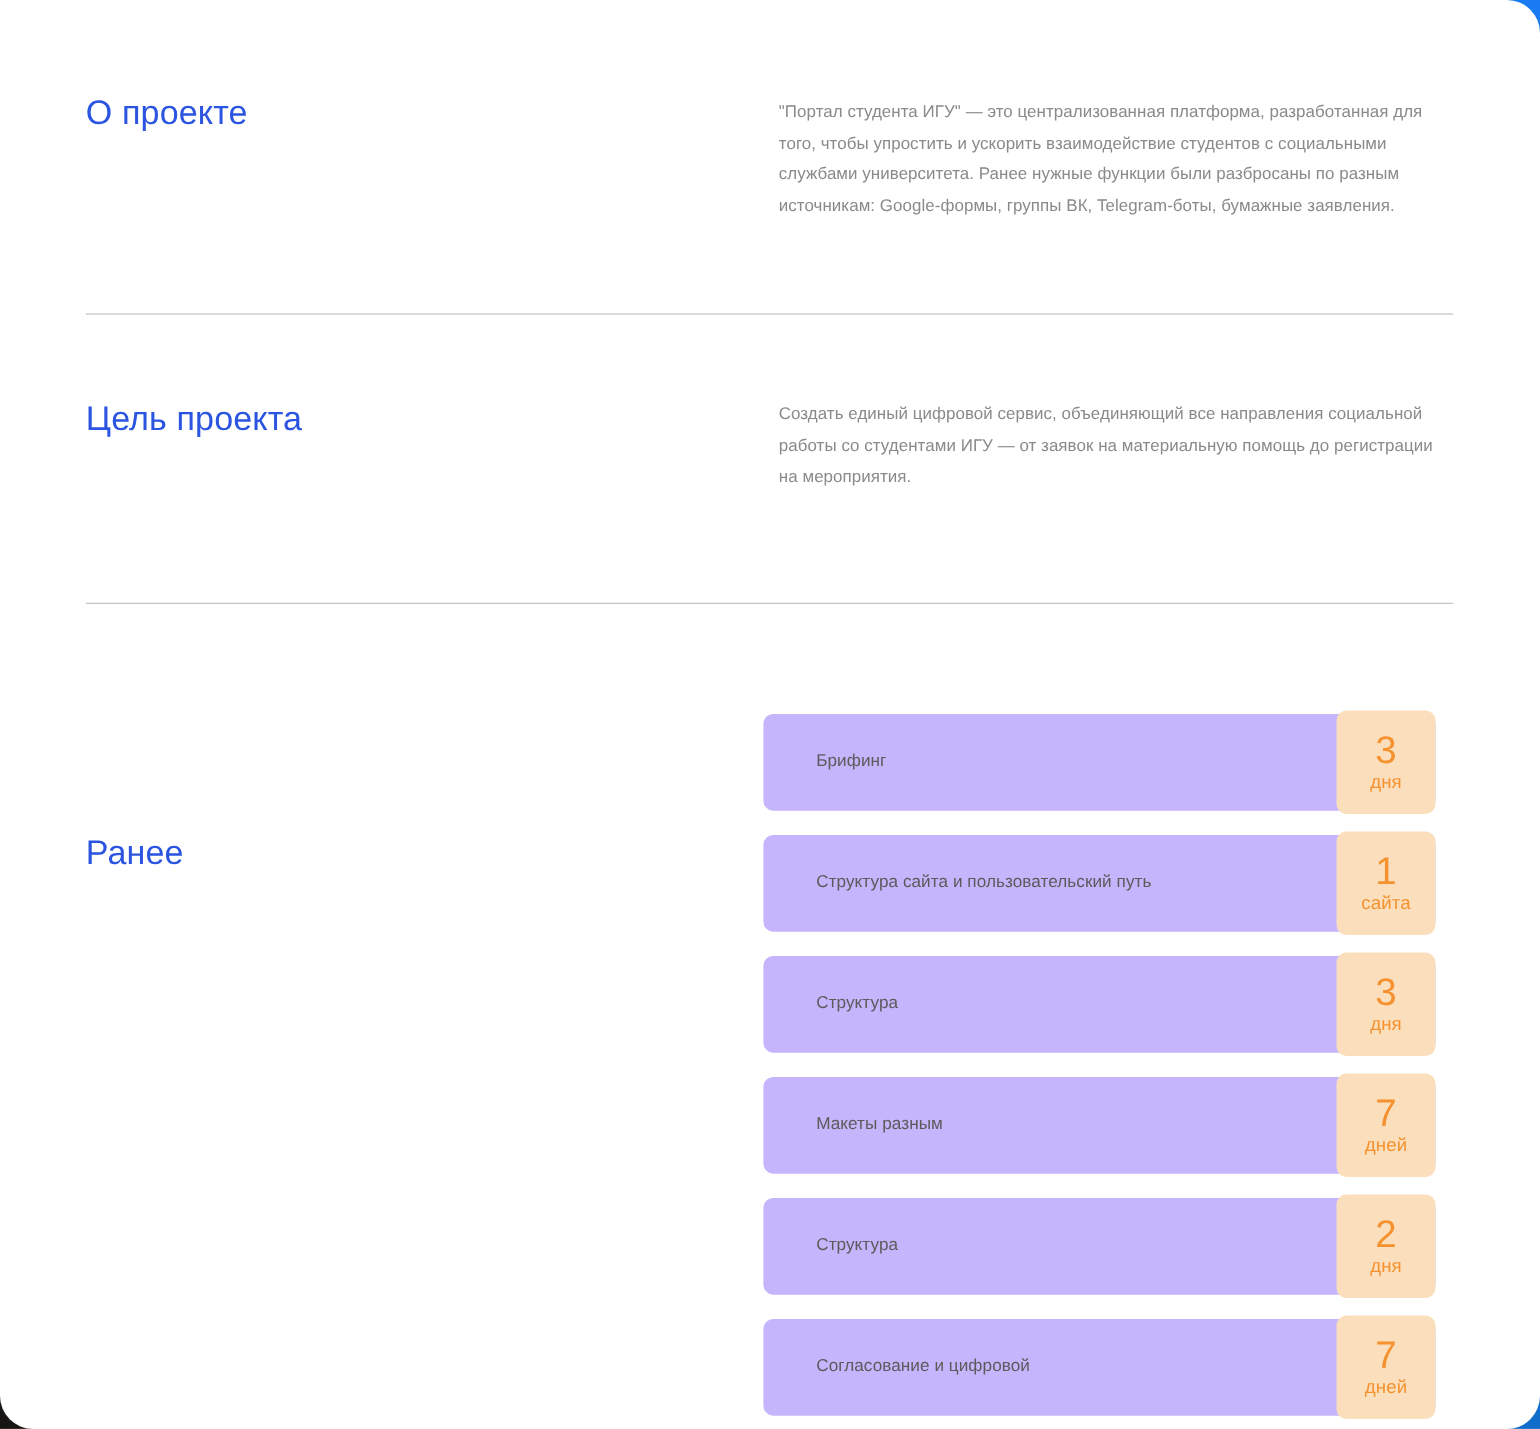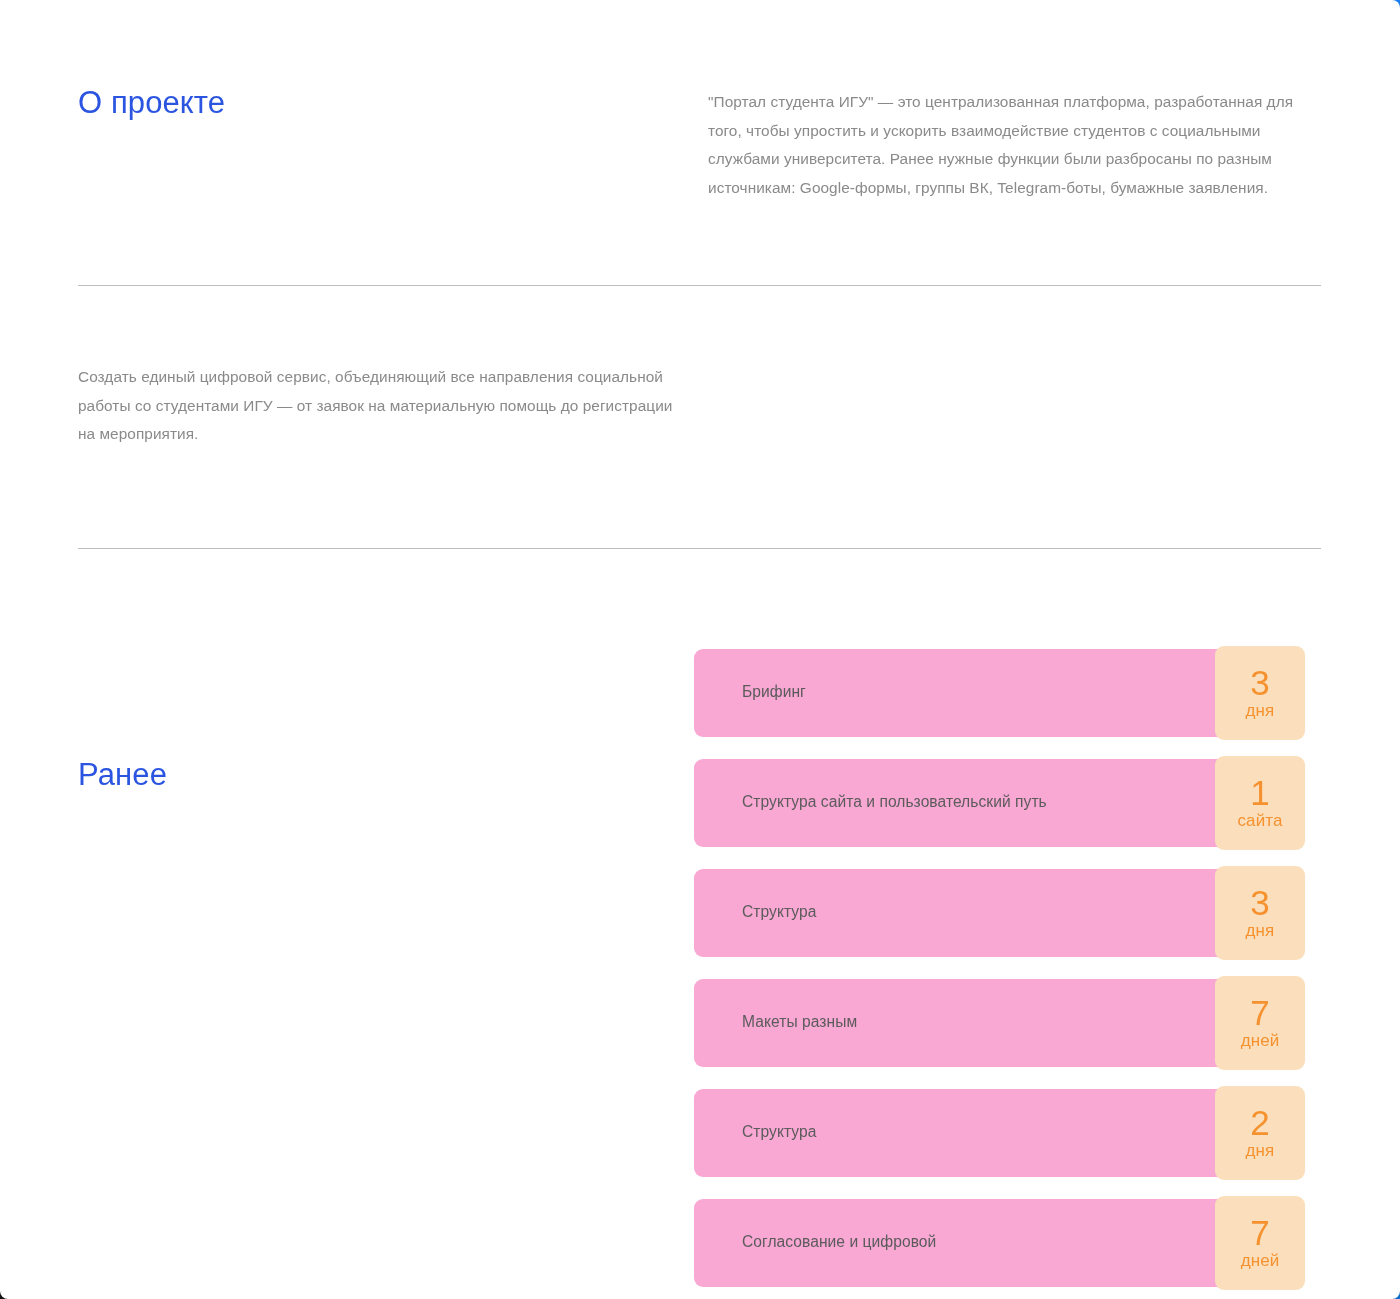--- a/index.html
+++ b/index.html
@@ -40,21 +40,21 @@
   }
   .backdrop .br{
     position:absolute;right:0;bottom:0;width:76px;height:76px;
     background:linear-gradient(315deg,#0f6cc9 0%, #1273d4 60%, #1b7ee0 100%);
   }
 
   
   .card{
     position:absolute;inset:0;z-index:2;
     background:#ffffff;
-    border-radius:8px;
+    border-radius:30px;
     overflow:hidden;
     padding-left:15px;
   }
 
   .content{
     position:absolute;
     left:78px; top:0; width:1243px; height:100%;
   }
 
   
@@ -97,21 +97,21 @@
   .task-list{
     width:611px;
     margin-left:-14px;
     display:flex;
     flex-direction:column;
     gap:22px;
   }
   .task-row{
     position:relative;
     height:88px;
-    background:#f9a8d4;
+    background:#c4b5fd;
     border-radius:9px;
     display:flex;
     align-items:center;
   }
   .task-label{
     color:#5b5b5b;
     font-size:15.6px;
     line-height:1.2;
     padding-left:48px;
     padding-right:110px;
@@ -165,20 +165,23 @@
         <h2 class="h-title">О проекте</h2>
       </div>
       <div class="col-body">
         <p class="p-body">"Портал студента ИГУ" — это централизованная платформа, разработанная для того, чтобы упростить и ускорить взаимодействие студентов с социальными службами университета. Ранее нужные функции были разбросаны по разным источникам: Google-формы, группы ВК, Telegram-боты, бумажные заявления.</p>
       </div>
     </section>
 
     <div class="divider" id="div-1"></div>
 
     <section class="section" id="sec-goal">
+      <div class="col-head">
+        <h2 class="h-title">Цель проекта</h2>
+      </div>
       <div class="col-body">
         <p class="p-body">Создать единый цифровой сервис, объединяющий все направления социальной работы со студентами ИГУ — от заявок на материальную помощь до регистрации на мероприятия.</p>
       </div>
     </section>
 
     <div class="divider" id="div-2"></div>
 
     <section class="section" id="sec-tasks">
       <div class="col-head">
         <h2 class="h-title">Ранее</h2>

